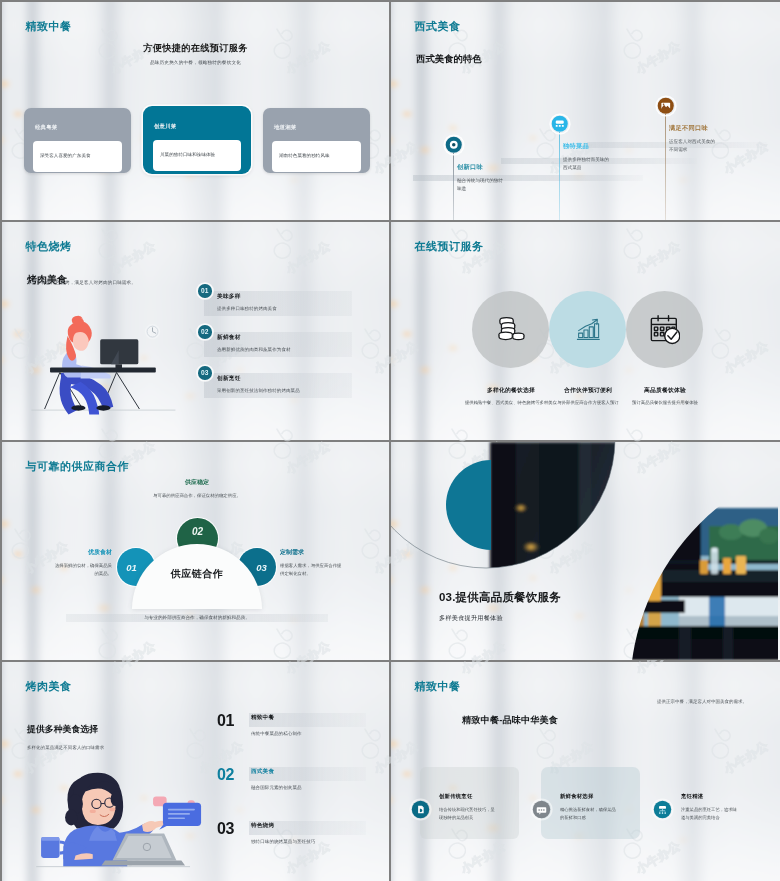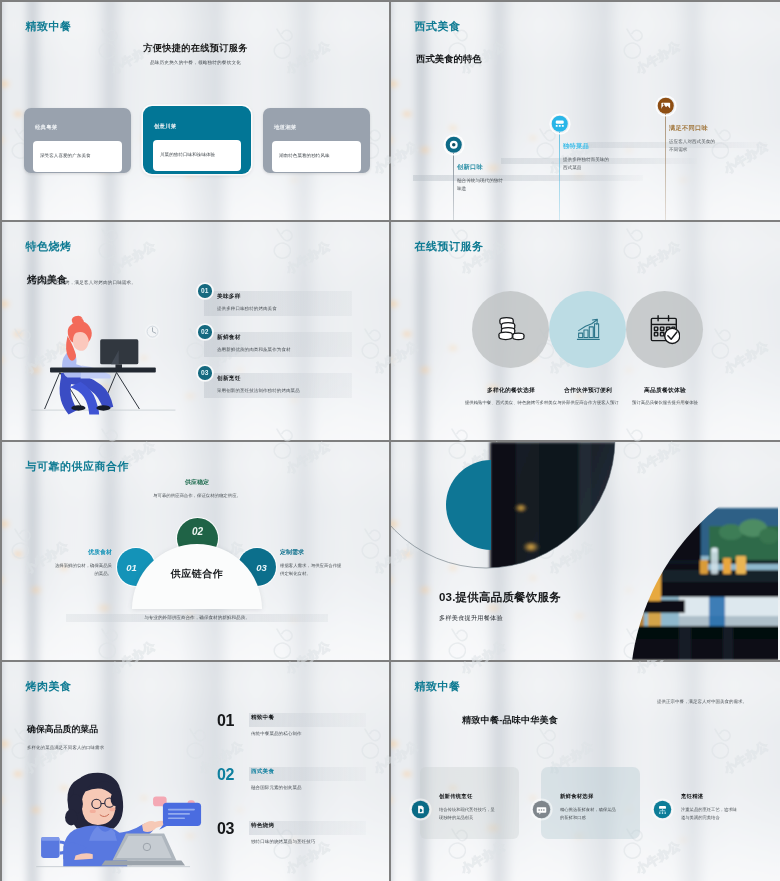--- a/index.html
+++ b/index.html
@@ -519,21 +519,21 @@
     </svg>
     <div class="s6-title">03.提供高品质餐饮服务</div>
     <div class="s6-sub">多样美食提升用餐体验</div>
   </div>
 
   <div class="slide">
     <div class="photo">
         <div class="pi"></div>
       </div>
     <div class="kicker">烤肉美食</div>
-    <div class="s7-head">确保高品质的菜品</div>
+    <div class="s7-head">提供多种美食选择</div>
     <div class="s7-sub">多样化的菜品满足不同客人的口味需求</div>
     <div class="s7-ill">
       <svg viewBox="-10 6 286 170" width="176" height="105">
 
         <rect x="8" y="118" width="30" height="34" rx="4" fill="#5878e0"></rect>
         <rect x="8" y="118" width="30" height="6" rx="3" fill="#7e98ea"></rect>
         <path d="M38 126 q12 0 12 9 q0 9 -12 9" fill="none" stroke="#5878e0" stroke-width="5"></path>
 
         <path d="M52 68 q-8 -44 36 -50 q46 -6 52 34 q6 36 -14 52 l-60 0 q-12 -14 -14 -36 z" fill="#23253b"></path>
 

